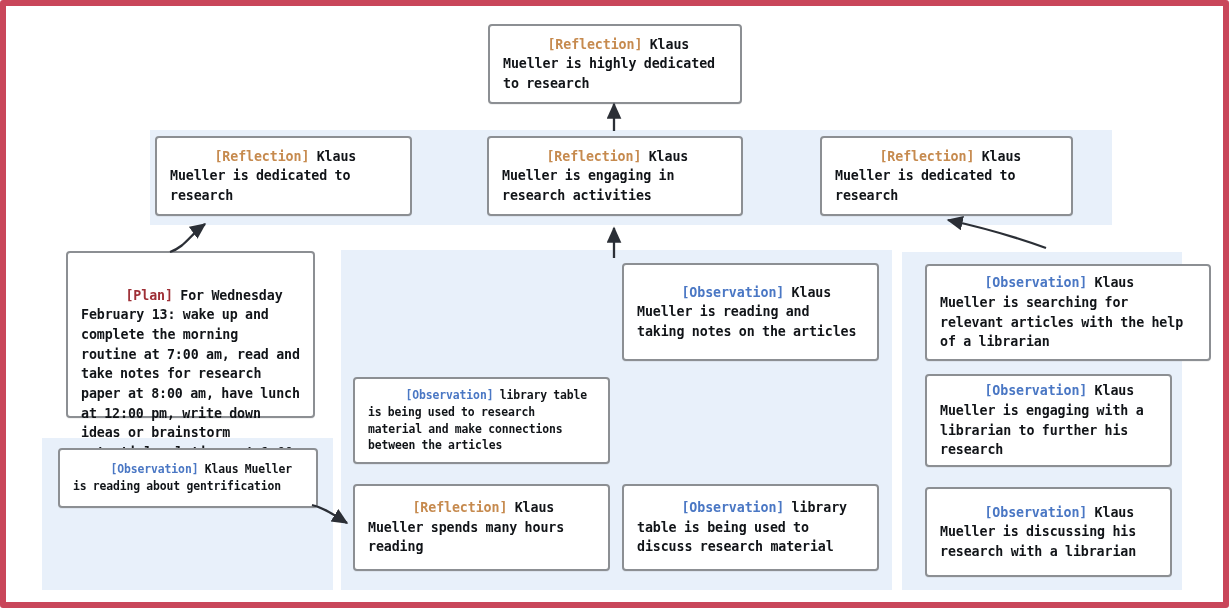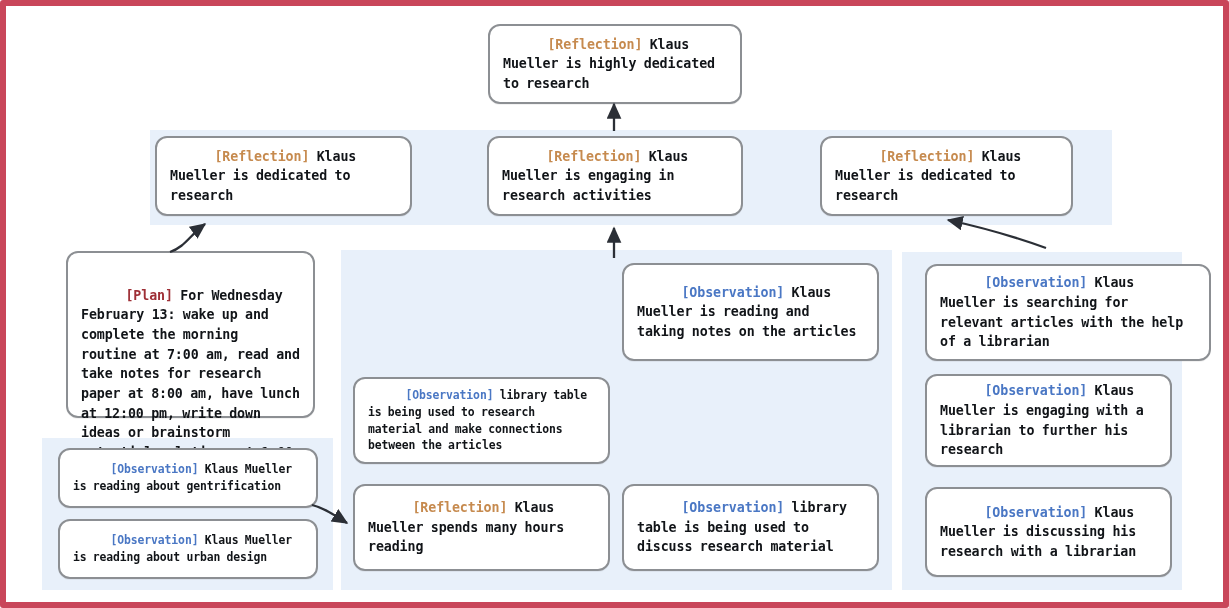--- a/index.html
+++ b/index.html
@@ -29,21 +29,21 @@
   .group {
     position: absolute;
     background: #e8f0fa;
     z-index: 1;
   }
   .node {
     position: absolute;
     box-sizing: border-box;
     background: #ffffff;
     border: 2.5px solid #8c8f93;
-    border-radius: 12px;
+    border-radius: 4px;
     z-index: 10;
     display: flex;
     align-items: center;
     padding: 7px 13px;
     box-shadow: 0 1px 0 rgba(0,0,0,0.05);
   }
   .node .txt {
     font-family: "DejaVu Sans Mono", "Liberation Mono", monospace;
     font-weight: bold;
     font-size: 13.3px;
@@ -138,25 +138,20 @@
       <span class="tag-plan">[Plan]</span><span> For Wednesday February 13: wake up and complete the morning routine at 7:00 am, read and take notes for research paper at 8:00 am, have lunch at 12:00 pm, write down ideas or brainstorm potential solutions at 1:00 pm, [...]</span>
     </div>
   </div>
 
   <div class="node small" style="left:58px; top:448px; width:260px; height:60px;">
     <div class="txt">
       <span class="tag-observation">[Observation]</span><span> Klaus Mueller is reading about gentrification</span>
     </div>
   </div>
 
-  <div class="node small" style="left:58px; top:519px; width:260px; height:60px;">
-    <div class="txt">
-      <span class="tag-observation">[Observation]</span><span> Klaus Mueller is reading about urban design</span>
-    </div>
-  </div>
 
 
   <div class="node small" style="left:353px; top:377px; width:257px; height:87px;">
     <div class="txt">
       <span class="tag-observation">[Observation]</span><span> library table is being used to research material and make connections between the articles</span>
     </div>
   </div>
 
   <div class="node" style="left:353px; top:484px; width:257px; height:87px;">
     <div class="txt">

